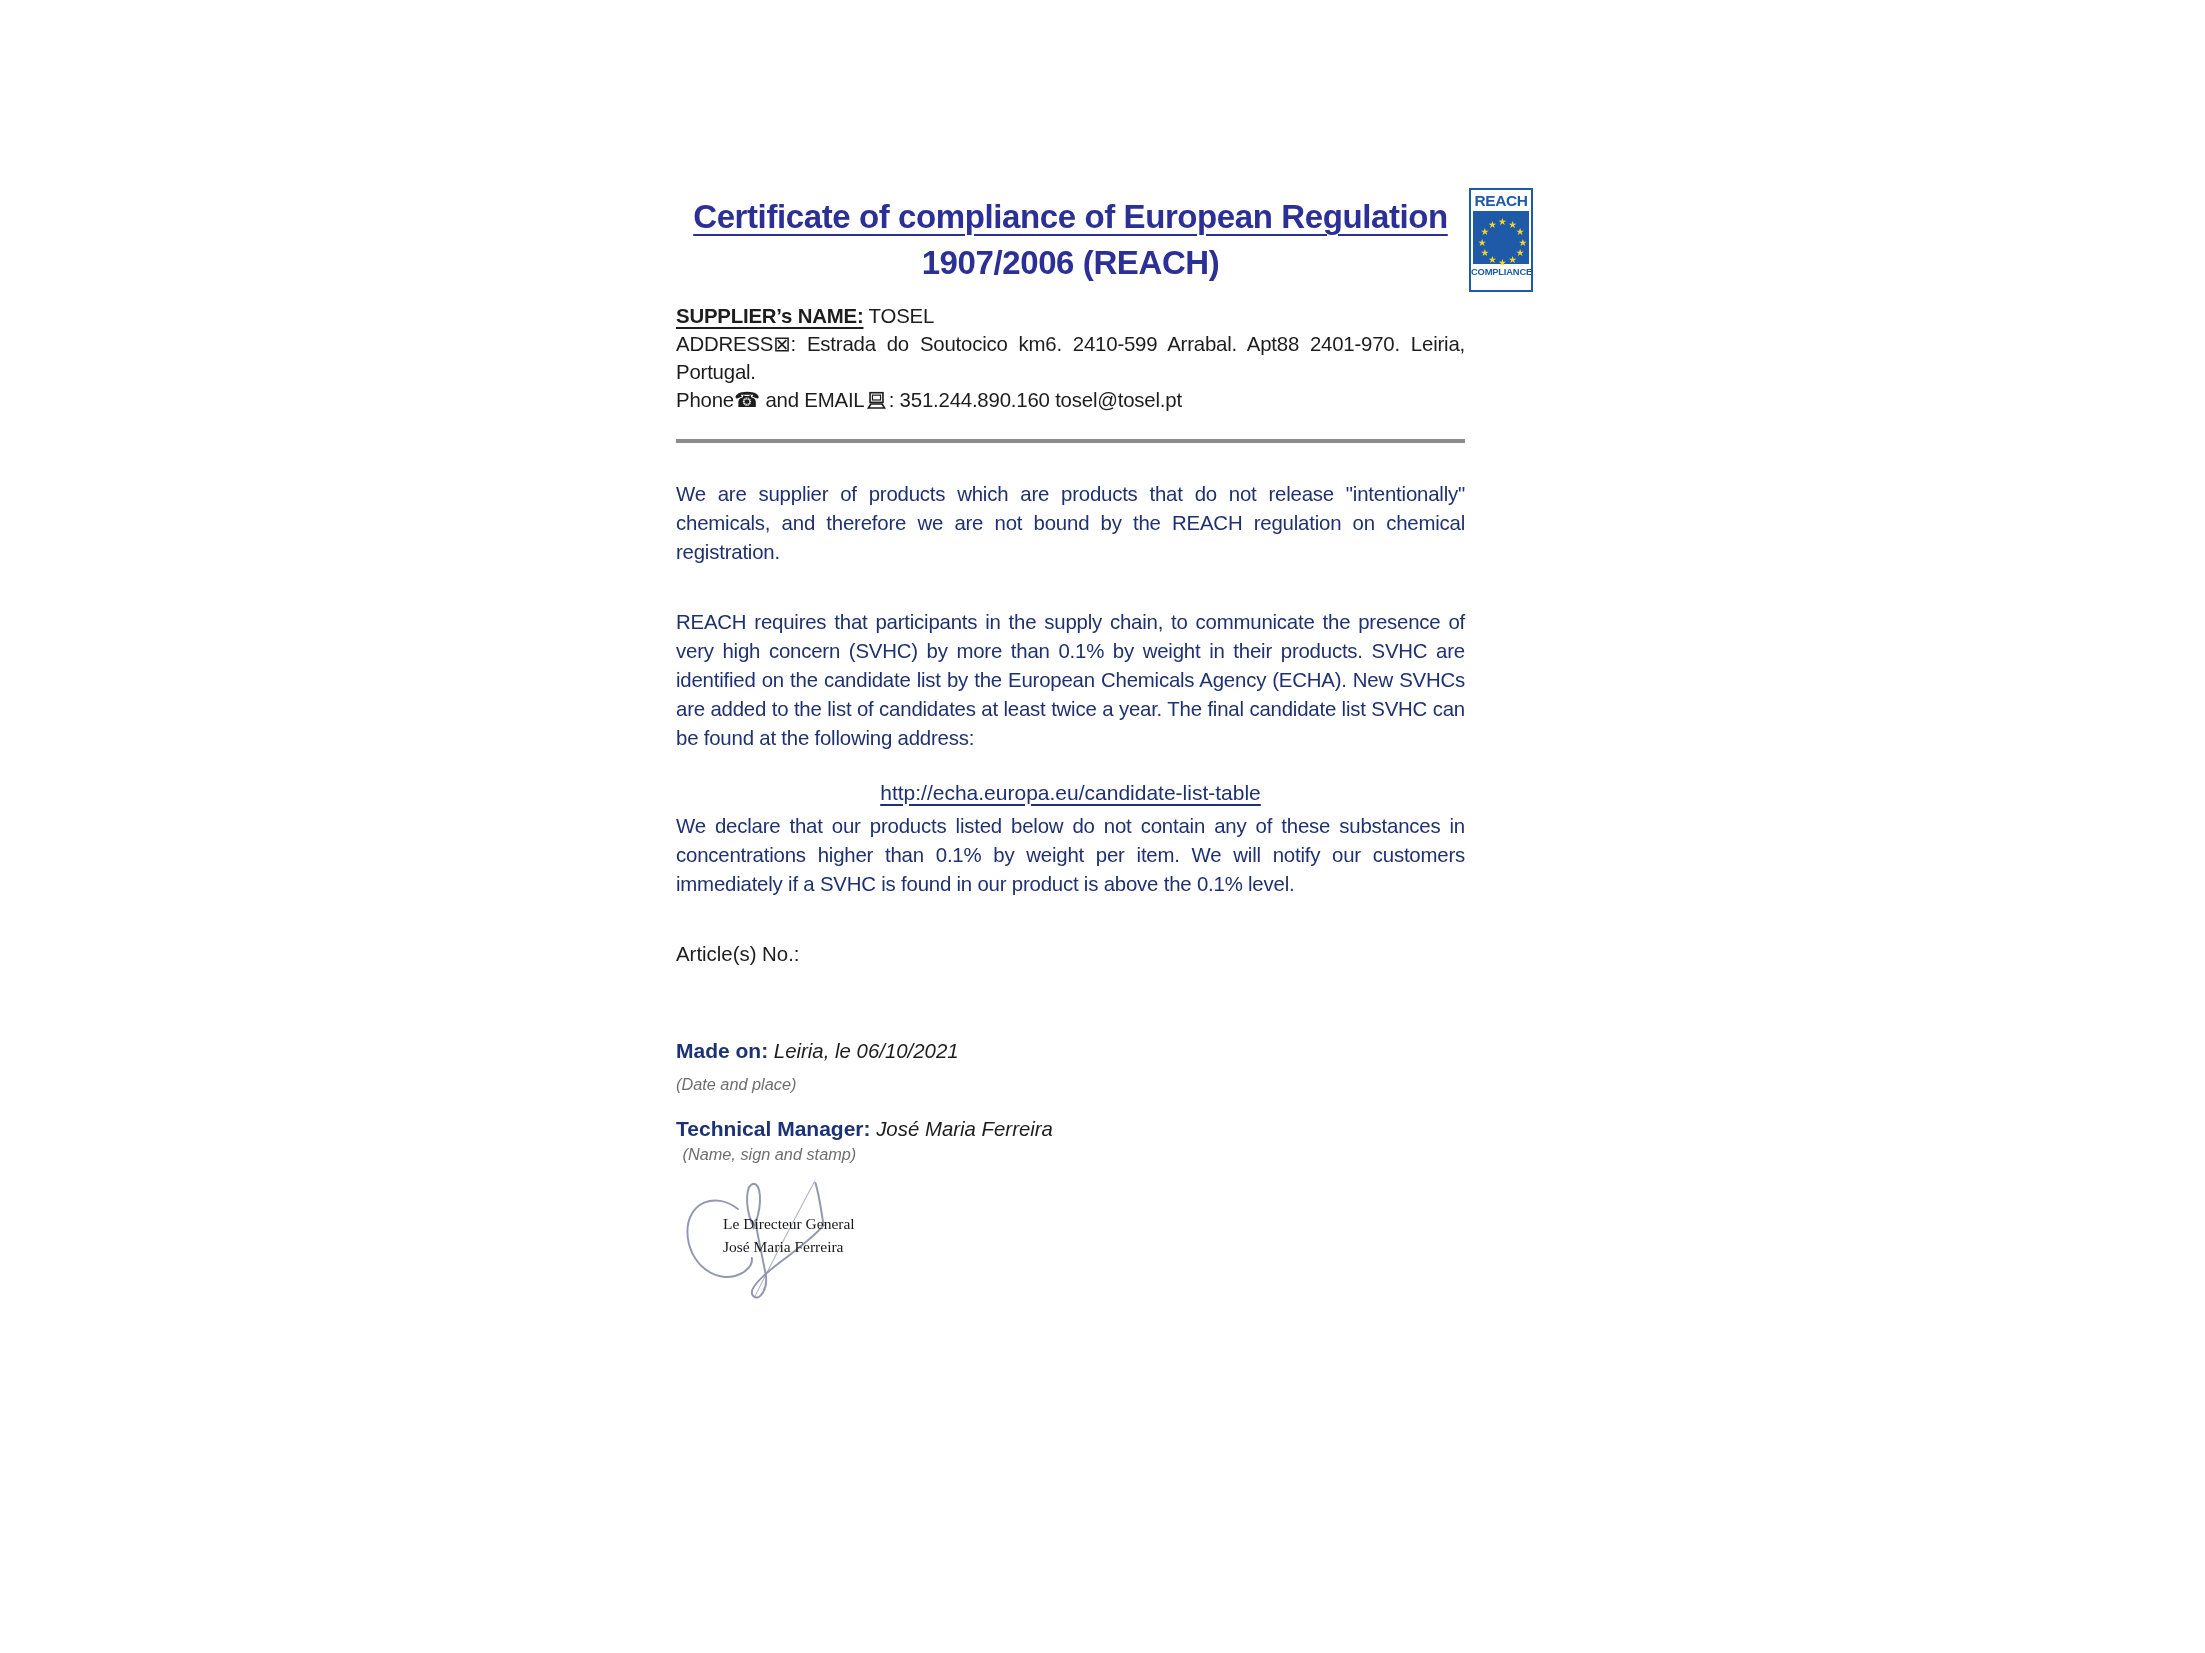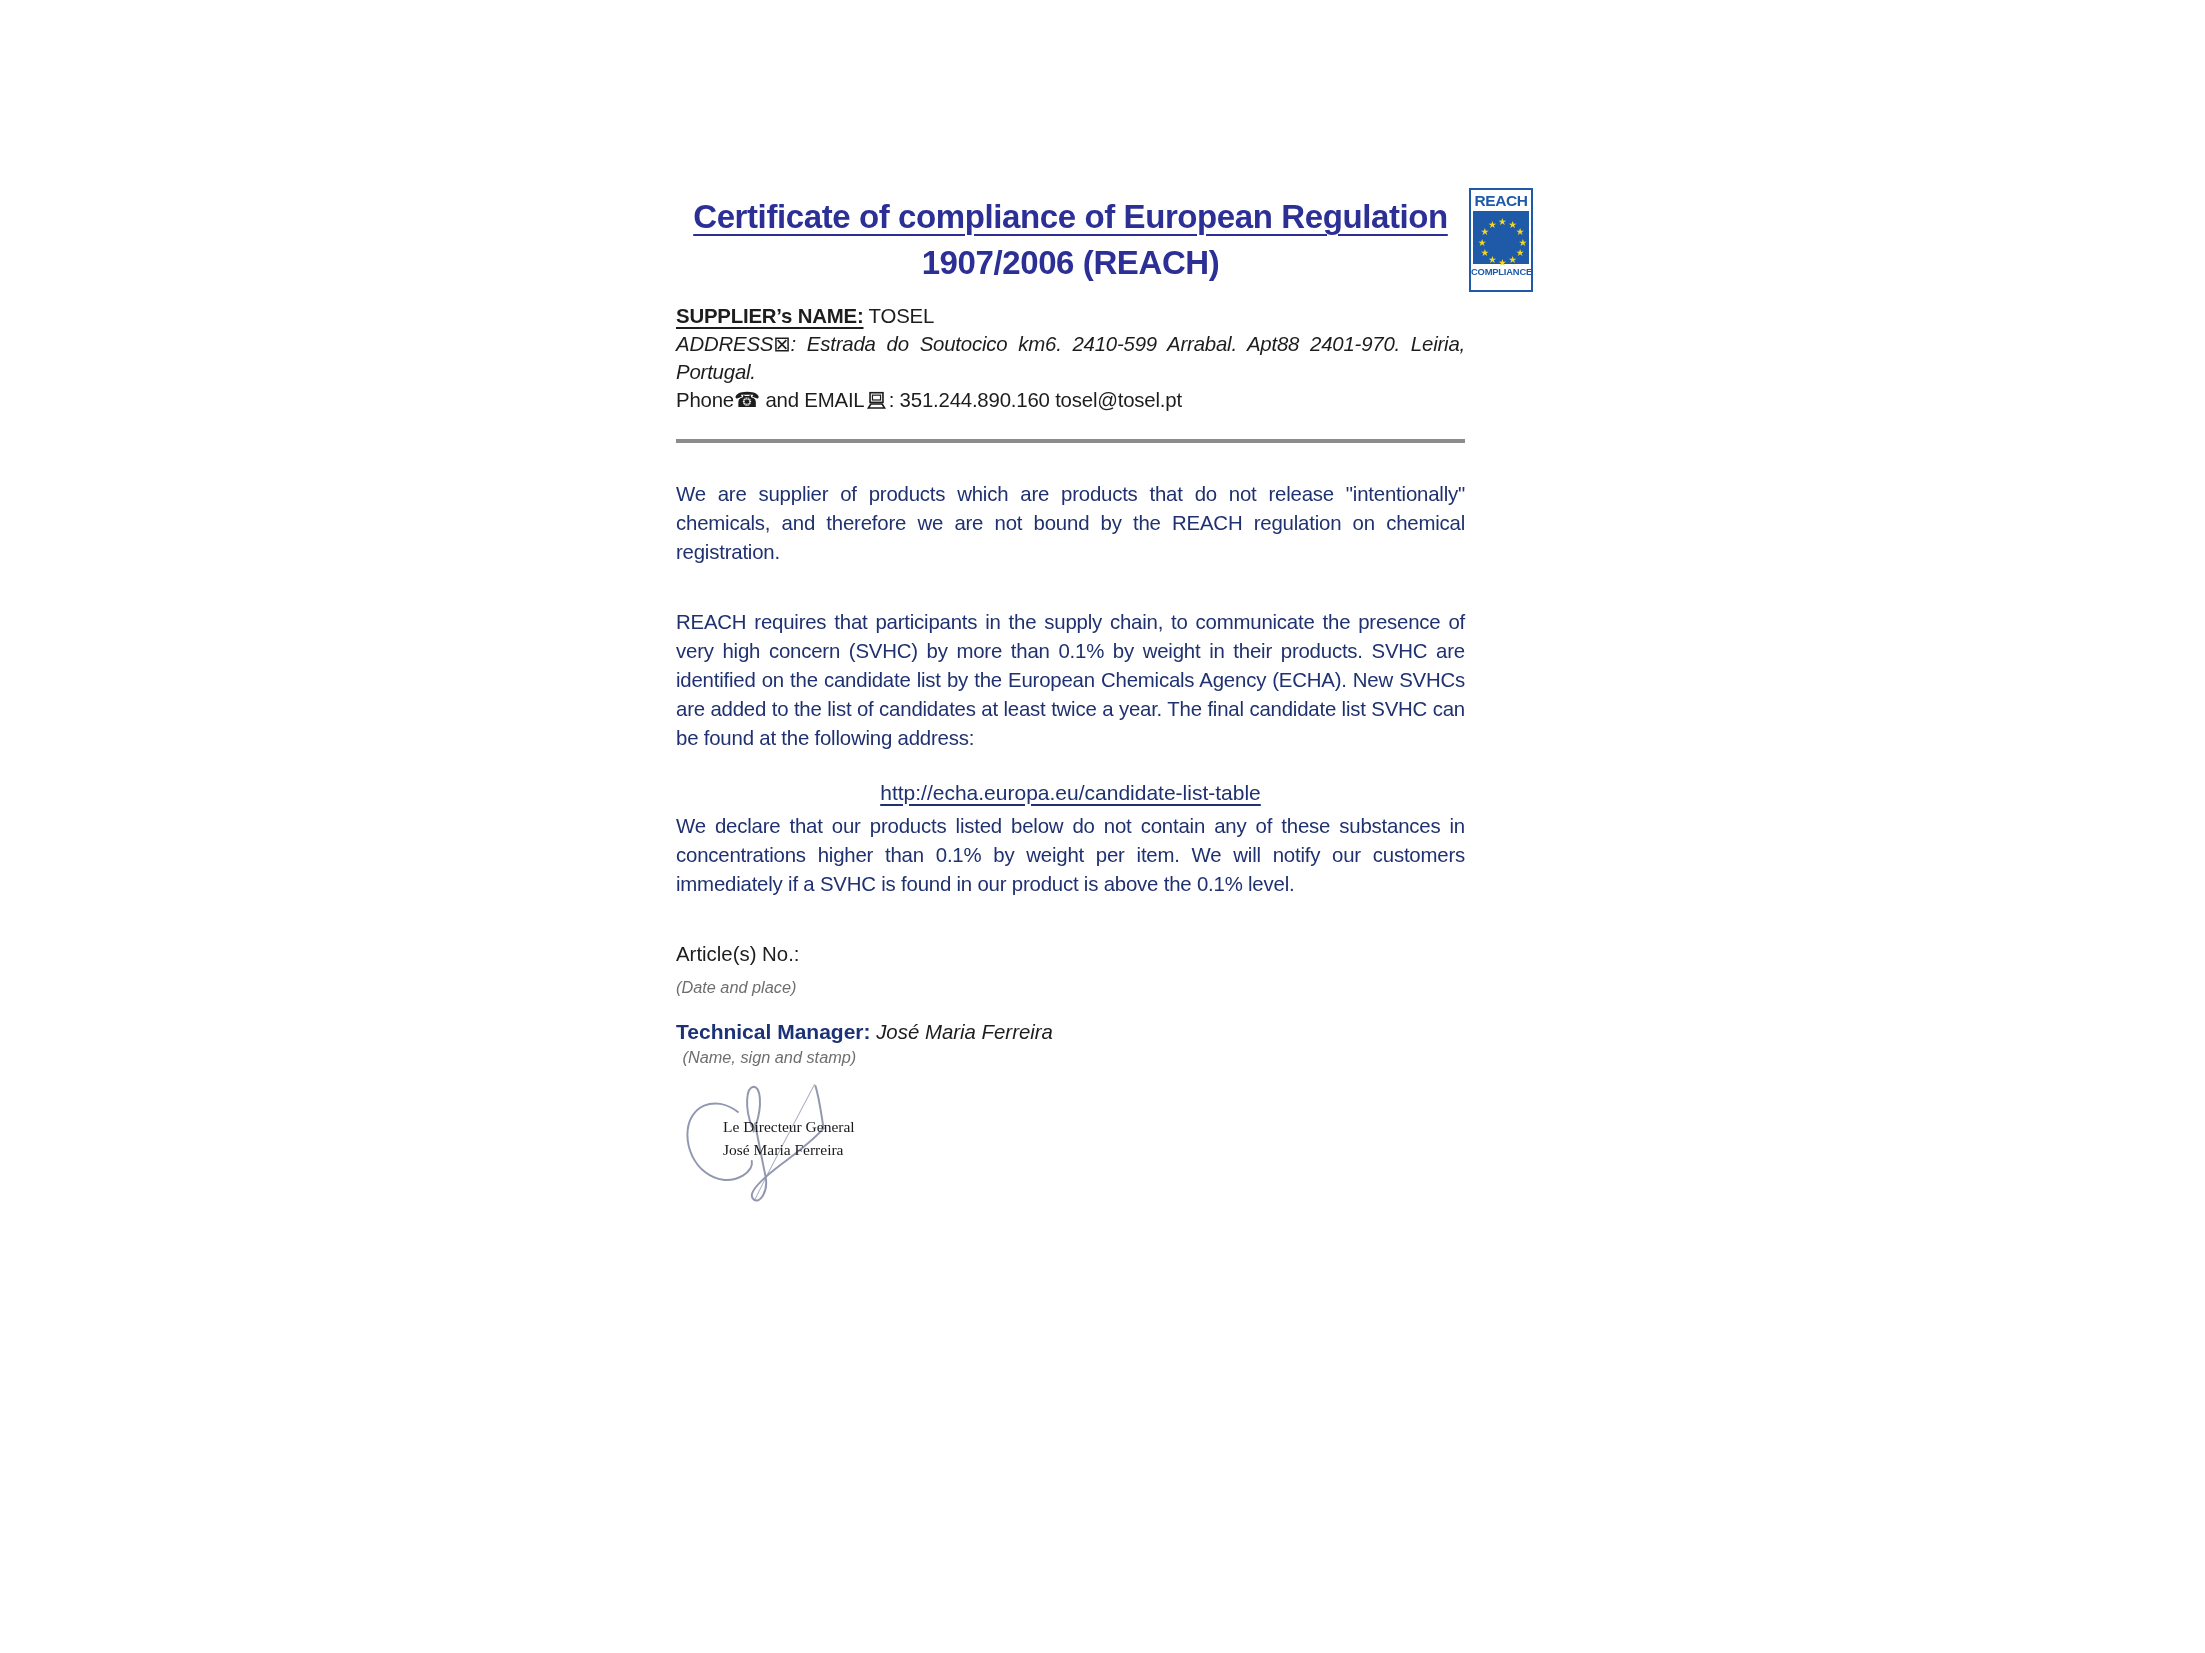--- a/index.html
+++ b/index.html
@@ -20,21 +20,21 @@
 
   
   .doc{position:absolute;left:676px;top:0;width:789px;}
 
   .title{margin-top:194px;text-align:center;font-weight:bold;font-size:33px;
          line-height:46px;color:var(--title_blue);letter-spacing:-0.4px;}
   .title .t1{text-decoration:underline;text-decoration-thickness:2.4px;text-underline-offset:5.7px;}
 
   .supplier{margin-top:16.3px;font-size:20.4px;line-height:28px;color:var(--text_black);letter-spacing:-0.2px;}
   .sline{margin:0;}
-  .just{text-align:justify;font-style:italic;}
+  .just{text-align:justify;}
   .slabel{font-weight:bold;text-decoration:underline;text-decoration-thickness:1.6px;text-underline-offset:4.1px;margin-top:48px;}
   .glyph{font-family:"DejaVu Sans",sans-serif;font-size:21px;}
   .pc{vertical-align:-3.3px;margin:0 1.6px;}
 
   .rule{margin-top:24.4px;height:4.1px;background:var(--rule_gray);}
 
   .body{font-size:20.4px;line-height:29px;text-align:justify;color:var(--body_navy);letter-spacing:-0.2px;}
   .p1{margin-top:39px;}
   .p2{margin-top:37px;}
   .p3{margin-top:41px;}
@@ -116,20 +116,21 @@
 
     <p class="body p2">We are supplier of products which are products that do not release "intentionally" chemicals, and therefore we are not bound by the REACH regulation on chemical registration.</p>
     <p class="body p3">REACH requires that participants in the supply chain, to communicate the presence of very high concern (SVHC) by more than 0.1% by weight in their products. SVHC are identified on the candidate list by the European Chemicals Agency (ECHA). New SVHCs are added to the list of candidates at least twice a year. The final candidate list SVHC can be found at the following address:</p>
 
     <p class="linkrow"><a class="link" href="#">http://echa.europa.eu/candidate-list-table</a></p>
 
     <p class="body p4">We declare that our products listed below do not contain any of these substances in concentrations higher than 0.1% by weight per item. We will notify our customers immediately if a SVHC is found in our product is above the 0.1% level.</p>
 
     <p class="article">Article(s) No.:</p>
 
+    <p class="madeon"><span class="blabel">Made on:</span><span class="ival"> Leiria, le 06/10/2021</span></p>
     <p class="caption">(Date and place)</p>
 
     <p class="madeon mgr"><span class="blabel">Technical Manager:</span><span class="ival"> José Maria Ferreira</span></p>
     <p class="caption c2">(Name, sign and stamp)</p>
 
     <div class="sig">
       <svg class="sigsvg" width="212" height="147" viewBox="0 0 260 180">
         <g fill="none" stroke="var(--signature_ink)" stroke-width="2.4" stroke-linecap="round" opacity="0.95">
           <path d="M 76,44 C 48,22 14,36 14,72 C 14,110 50,140 82,122 C 90,117 94,110 93,104"></path>
           <path d="M 93,62 C 84,38 86,14 95,13 C 104,13 106,36 98,60 C 97,63 96,66 95,68"></path>

